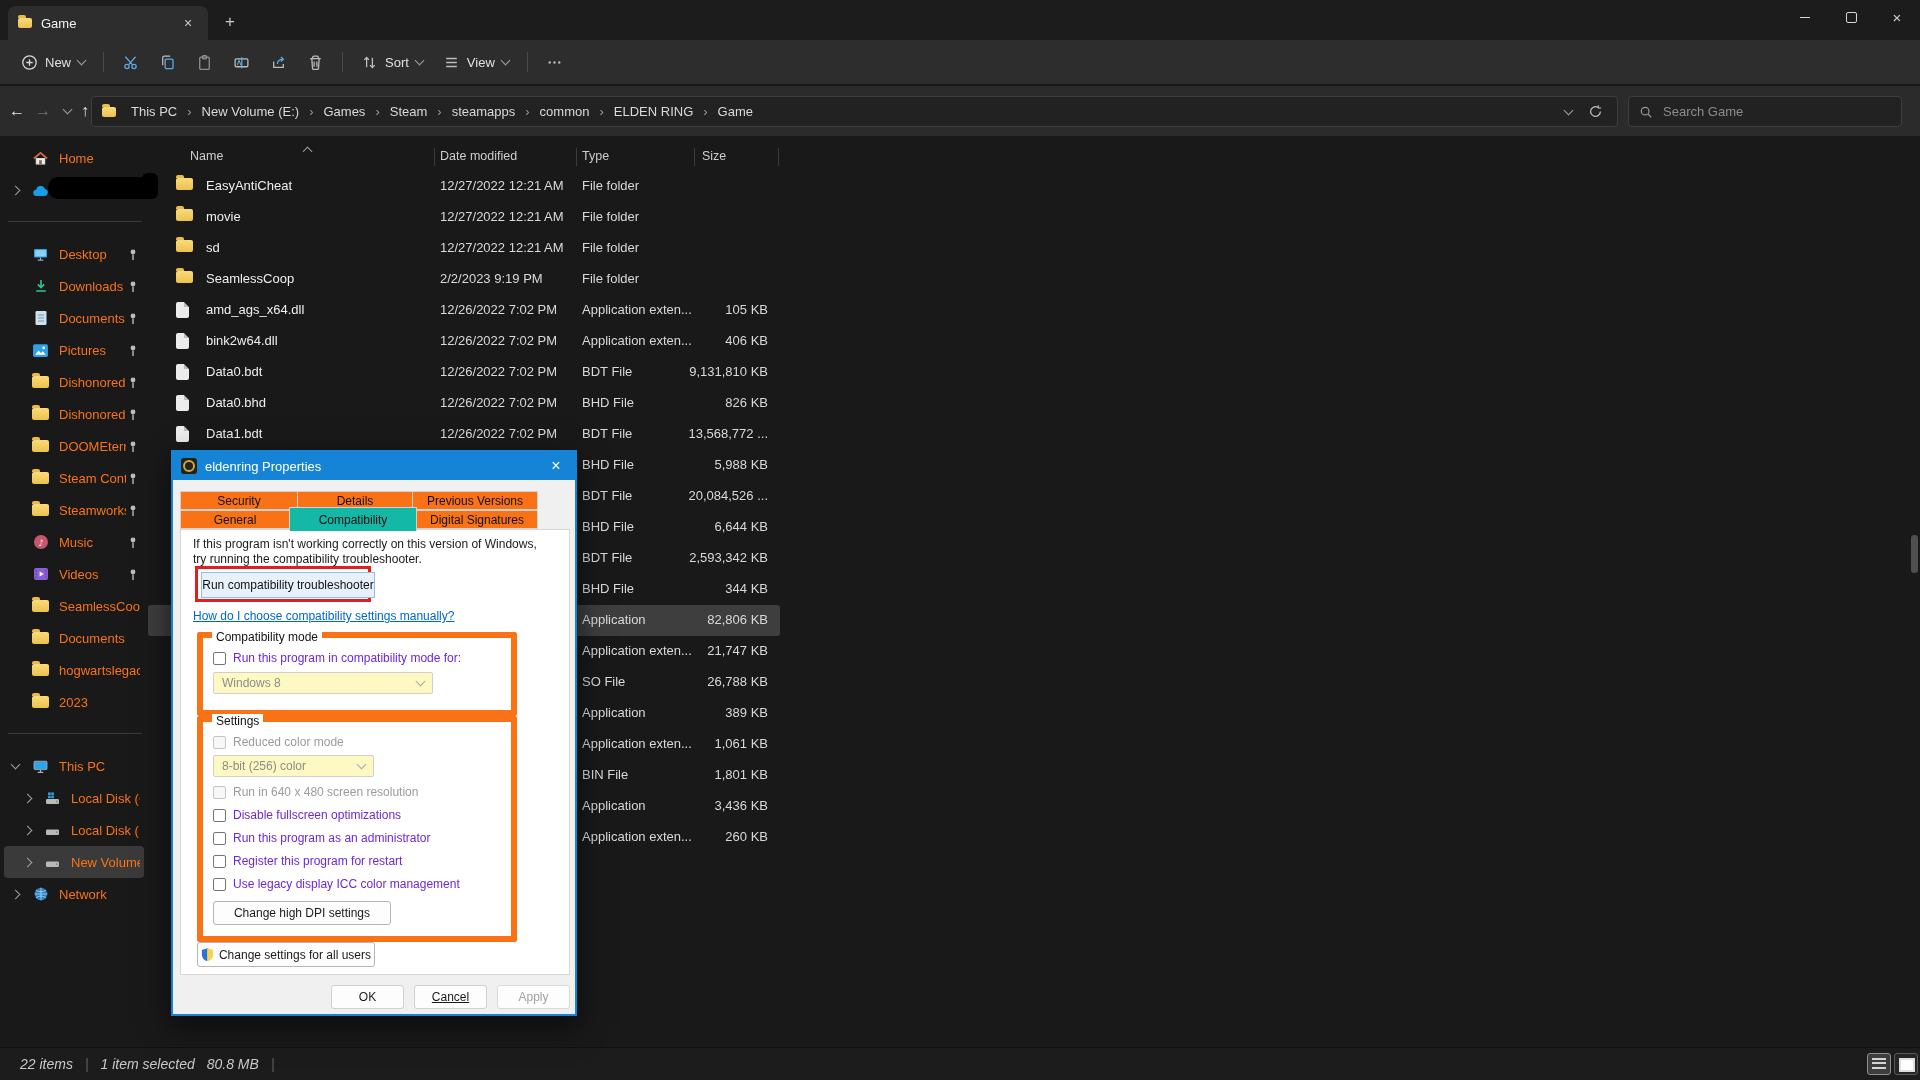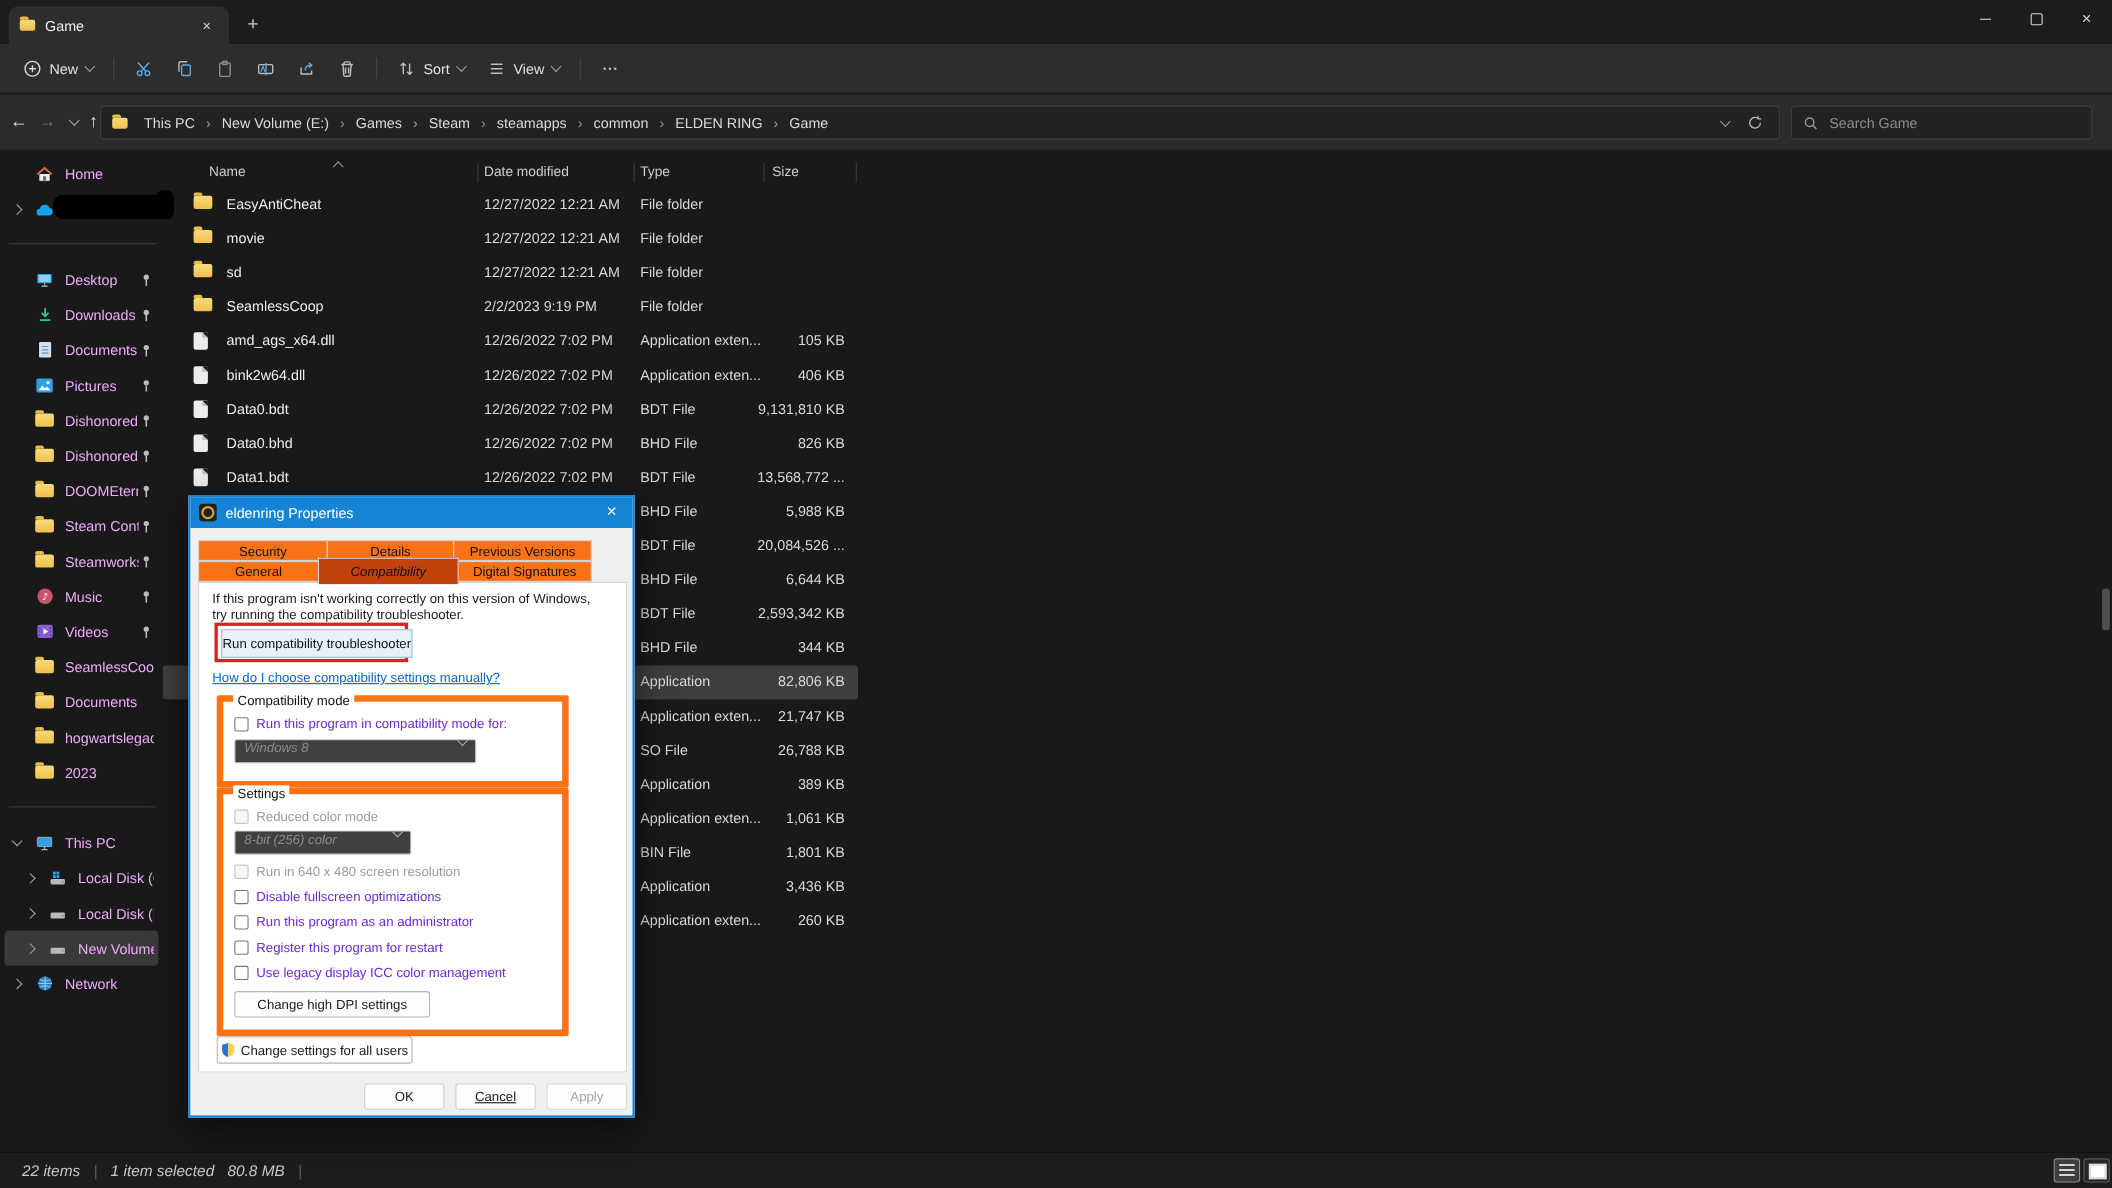--- a/index.html
+++ b/index.html
@@ -54,21 +54,21 @@
   .page-ico::after{content:"";position:absolute;right:0;top:0;border-style:solid;border-width:0 5px 5px 0;
     border-color:#191919 #191919 #bdbdbd #bdbdbd;}
 
   
   #sidebar{position:absolute;left:0;top:142px;width:148px;}
   .sb-item{height:32px;display:flex;align-items:center;margin:0 4px;padding:0 4px;border-radius:4px;box-sizing:border-box;}
   .sb-item.selected{background:#3a3a3a;}
   .sb-chev{width:14px;display:flex;justify-content:center;flex:none;}
   .sb-ico{width:19px;margin-left:9px;display:flex;justify-content:center;flex:none;}
   .sb-item.ind{padding-left:16px;}
-  .sb-label{font-size:13px;color:#f0abfc;margin-left:9px;white-space:nowrap;overflow:hidden;flex:1;}
+  .sb-label{font-size:13px;color:#f97316;margin-left:9px;white-space:nowrap;overflow:hidden;flex:1;}
   .sb-pin{width:14px;flex:none;display:flex;justify-content:center;}
   .sb-gap{height:32px;position:relative;}
   .sb-gap::after{content:"";position:absolute;left:8px;right:6px;top:15px;height:1px;background:#3a3a3a;}
 
   .redact{position:absolute;background:#000;z-index:12;}
 
   
   #list-header{position:absolute;left:148px;top:145px;width:632px;height:25px;font-size:12.5px;color:#cdcdcd;}
   #list-header .hc{position:absolute;top:4px;}
   #list-header .sep{position:absolute;top:3px;width:1px;height:18px;background:#3c3c3c;}
@@ -102,43 +102,43 @@
     display:flex;align-items:center;padding:0 8px;gap:8px;box-sizing:border-box;}
   #dlg-title .t{font-size:13px;color:#fff;flex:1;}
   #dlg-close{color:#fff;font-size:16px;width:22px;text-align:center;}
   .er-ico{width:16px;height:16px;background:#262117;border-radius:3px;display:flex;align-items:center;justify-content:center;}
   .er-ico i{display:block;width:8px;height:8px;border:2px solid #c9a84c;border-radius:50%;}
 
   #dlg-tabs{position:absolute;left:7px;top:39px;width:360px;}
   .trow{display:flex;height:19px;}
   .dtab{border:1px solid #d2d2d2;background:#f97316;font-size:12px;color:#111;display:flex;
     align-items:center;justify-content:center;box-sizing:border-box;margin-right:-1px;}
-  .dtab.active{background:#c2410c;height:24px;margin-top:-3px;border-bottom:none;position:relative;z-index:3;font-style:italic;}
+  .dtab.active{background:#14b8a6;height:24px;margin-top:-3px;border-bottom:none;position:relative;z-index:3;}
 
   #dlg-page{position:absolute;left:7px;top:77px;width:390px;height:446px;background:#fff;
     border:1px solid #d8d8d8;box-sizing:border-box;font-size:12px;color:#1a1a1a;}
   .intro{position:absolute;left:12px;top:7px;line-height:15px;}
   #redbox{position:absolute;left:14px;top:36px;width:176px;height:36px;border:3px solid var(--annot-red);box-sizing:border-box;}
   #ts-btn{position:absolute;left:3px;top:3px;width:172px;height:24px;background:#e7f1fb;
     border:1px solid #94bfe4;display:flex;align-items:center;justify-content:center;font-size:12px;color:#111;}
   #dlg-link{position:absolute;left:12px;top:79px;color:var(--link-blue);text-decoration:underline;font-size:12px;}
 
   .grp{position:absolute;border:6px solid #f97316;border-radius:2px;}
   .grp-label{position:absolute;left:9px;top:-8px;background:#fff;padding:0 4px;font-size:12px;color:#111;}
   #grp-compat{left:16px;top:102px;width:308px;height:72px;}
   #grp-settings{left:16px;top:186px;width:308px;height:214px;}
 
   .cbrow{position:absolute;display:flex;align-items:center;gap:7px;height:16px;}
   .cb{width:13px;height:13px;background:#fff;border:1px solid #767676;border-radius:2px;box-sizing:border-box;flex:none;}
   .cbrow.dis .cb{border-color:#c5c5c5;background:#f7f7f7;}
   .cbrow .cl{font-size:12px;color:#6d28d9;white-space:nowrap;}
   .cbrow.dis .cl{color:#9b9b9b;}
 
-  .combo{position:absolute;height:22px;background:#404040;border:1px solid #cfcfcf;border-radius:2px;
-    display:flex;padding:0 8px;box-sizing:border-box;color:#8c8c8c;font-size:12px;font-style:italic;}
+  .combo{position:absolute;height:22px;background:#fef9c3;border:1px solid #cfcfcf;border-radius:2px;
+    display:flex;align-items:center;padding:0 8px;box-sizing:border-box;color:#8c8c8c;font-size:12px;}
   .combo .chev{margin-left:auto;border-color:#a8a8a8;}
 
   .dlg-btn{background:#fdfdfd;border:1px solid #b5b5b5;border-radius:3px;font-size:12px;color:#1a1a1a;
     display:flex;align-items:center;justify-content:center;box-sizing:border-box;}
   #dpi-btn{position:absolute;left:10px;top:179px;width:178px;height:24px;}
   #allusers-btn{position:absolute;left:16px;top:412px;width:178px;height:25px;gap:5px;}
   .dlg-footer-btn{position:absolute;top:533px;width:73px;height:24px;border-color:#d0d0d0;}
   .dlg-footer-btn.disabled{color:#a2a2a2;border-color:#dadada;}
 
   svg{display:block;}

